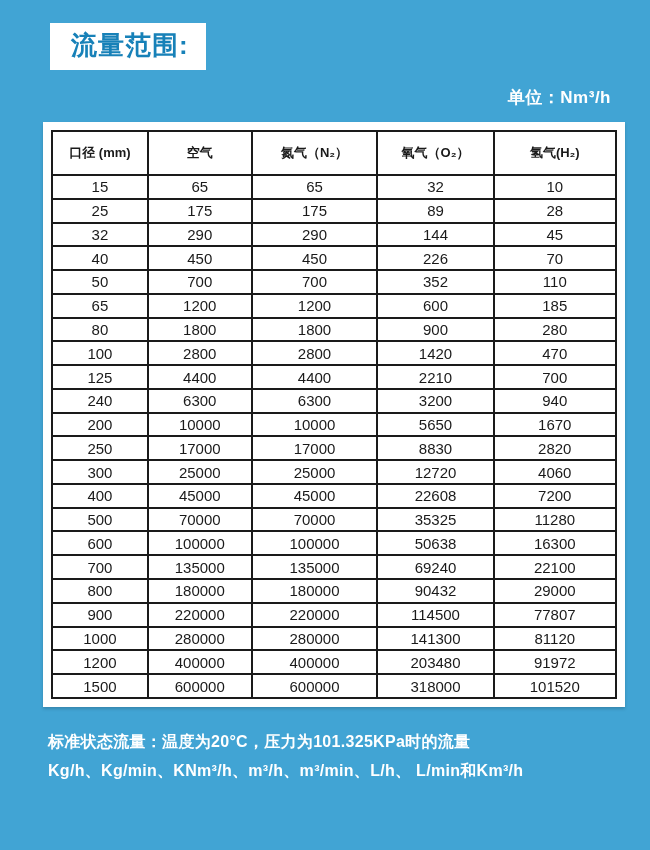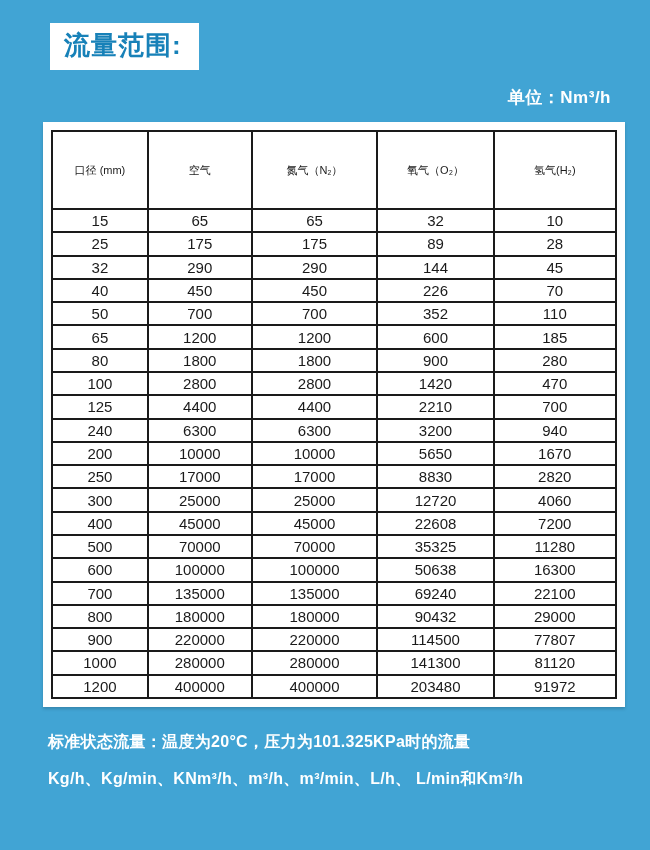--- a/index.html
+++ b/index.html
@@ -19,21 +19,21 @@
     font-family:"Liberation Sans","DejaVu Sans",sans-serif;
     overflow:hidden;
   }
   .title-badge{
     position:absolute;
     left:50px; top:23px;
     background:var(--badge-bg);
     color:var(--badge-text);
     font-size:26px;
     font-weight:bold;
-    padding:8px 17px 9px 14px;
+    padding:8px 17px 9px 21px;
     letter-spacing:1px;
     line-height:1.15;
   }
   .unit-label{
     position:absolute;
     top:86px; right:39px;
     color:var(--footer-text);
     font-size:17px;
     font-weight:bold;
     letter-spacing:0.5px;
@@ -53,44 +53,44 @@
     color:var(--table-text);
   }
   th,td{
     border:2px solid var(--table-border);
     text-align:center;
     vertical-align:middle;
     overflow:hidden;
     white-space:nowrap;
   }
   th{
-    height:78px;
-    font-size:11px;
-    font-weight:normal;
+    height:44px;
+    font-size:13px;
+    font-weight:bold;
   }
   td{
     font-size:15px;
     font-weight:normal;
     padding:0;
   }
   col.c0{width:17.0%}
   col.c1{width:18.4%}
   col.c2{width:22.3%}
   col.c3{width:20.6%}
   col.c4{width:21.7%}
   .footer{
     position:absolute;
     left:48px; top:732px;
     width:570px;
     color:var(--footer-text);
     font-weight:bold;
     font-size:16px;
   }
   .footer .standard-note{
-    margin-bottom:13px;
+    margin-bottom:5px;
     letter-spacing:0.3px;
   }
   .footer .unit-note-line{
     line-height:26px;
     letter-spacing:0.3px;
   }
 </style>
 </head>
 <body>
 
@@ -257,20 +257,27 @@
           <td>141300</td>
           <td>81120</td>
         </tr>
         <tr>
           <td>1200</td>
           <td>400000</td>
           <td>400000</td>
           <td>203480</td>
           <td>91972</td>
         </tr>
+        <tr>
+          <td>1500</td>
+          <td>600000</td>
+          <td>600000</td>
+          <td>318000</td>
+          <td>101520</td>
+        </tr>
       </tbody>
   </table>
 </div>
 
 <div class="footer">
   <div class="standard-note">标准状态流量：温度为20°C，压力为101.325KPa时的流量</div>
   <div class="unit-note-line">Kg/h、Kg/min、KNm³/h、m³/h、m³/min、L/h、 L/min和Km³/h</div>
 </div>
 
 </body></html>

